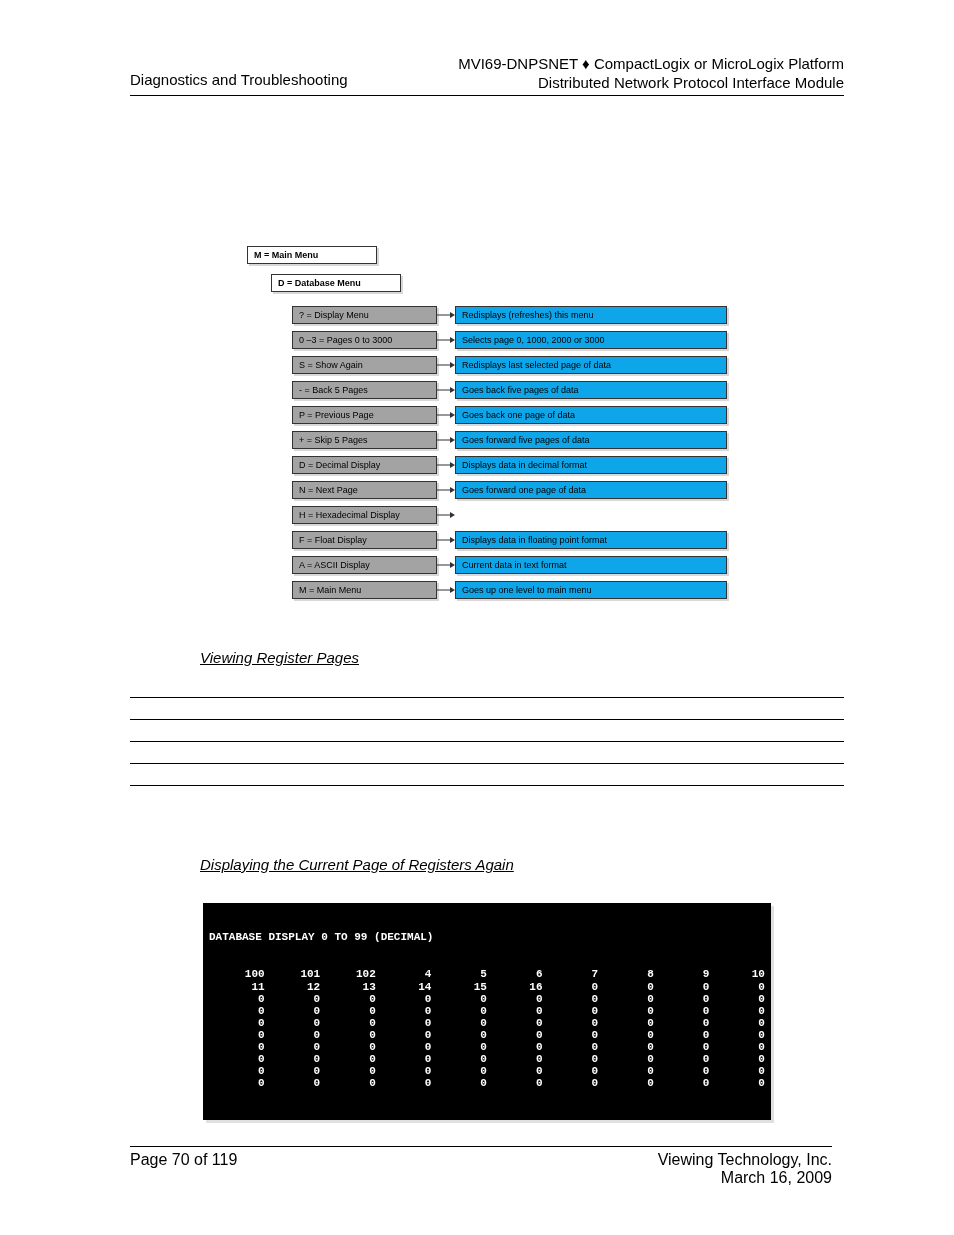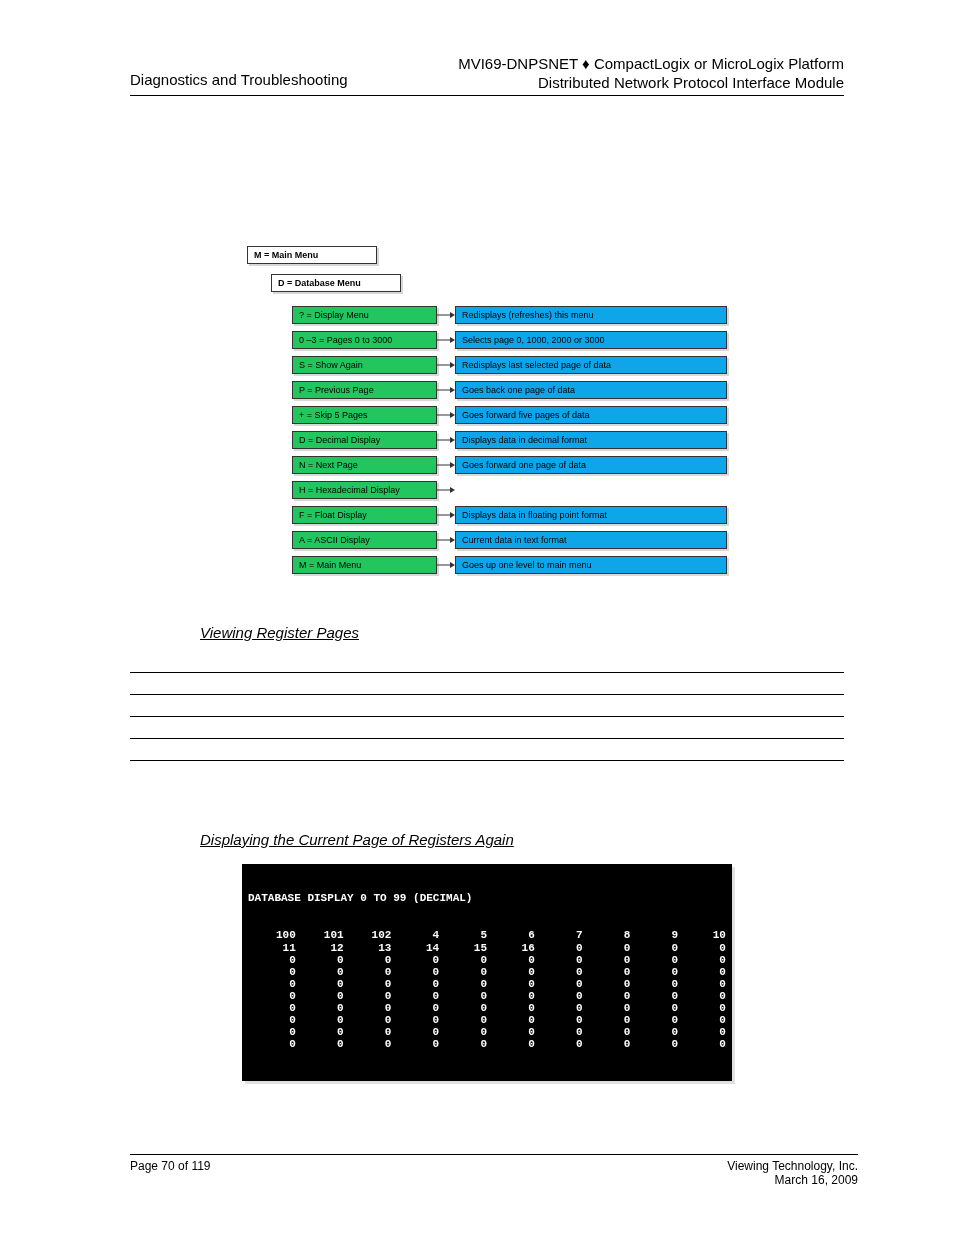--- a/index.html
+++ b/index.html
@@ -40,21 +40,21 @@
     display: flex;
     align-items: center;
     margin-left: 45px;
     margin-bottom: 7px;
   }
   .cmd {
     width: 145px;
     min-width: 145px;
     padding: 3px 6px;
     border: 1px solid #333;
-    background: #22c55e;
+    background: #a3a3a3;
     box-shadow: 2px 2px 0 #d8d8d8;
     font-weight: normal;
   }
   .arrow-gap {
     width: 18px;
     height: 10px;
     position: relative;
   }
   .arrow-gap::after {
     content: "";
@@ -92,44 +92,44 @@
   .body-text {
     margin-top: 10px;
     font-size: 14.5px;
     line-height: 1.55;
     text-align: justify;
     color: rgba(0,0,0,0);
   }
   .body-text .line { border-bottom: 1px solid #000; height: 22px; }
 
   .term-wrap {
-    margin: 16px auto 0;
-    width: 490px;
+    margin: 30px auto 0;
+    width: 568px;
   }
   .term {
     background: #000;
     color: #fff;
     font-family: "Courier New", monospace;
     font-size: 11px;
     padding: 4px 6px 6px;
     box-shadow: 3px 3px 0 #e0e0e0;
     white-space: pre;
     line-height: 1.1;
     font-weight: bold;
   }
   .term-row { display: flex; }
   .term-cell { flex: 1; text-align: right; }
   .term-title { text-align: left; margin-bottom: 1px; font-weight: bold; }
 
   .footer {
     position: absolute;
     bottom: 48px;
     left: 130px;
-    right: 96px;
-    font-size: 12px;
+    right: 122px;
+    font-size: 16px;
     text-align: center;
   }
   .footer-hr { border: none; border-top: 1px solid #000; margin-bottom: 4px; }
   .footer-row { display: flex; justify-content: space-between; }
 </style>
 </head>
 <body>
 
 <div class="hdr">
   <div class="hdr-left">Diagnostics and Troubleshooting</div>
@@ -154,20 +154,25 @@
         <div class="cmd">0 –3 = Pages 0 to 3000</div>
         <div class="arrow-gap"></div>
         <div class="desc">Selects page 0, 1000, 2000 or 3000</div>
       </div>
       <div class="row">
         <div class="cmd">S = Show Again</div>
         <div class="arrow-gap"></div>
         <div class="desc">Redisplays last selected page of data</div>
       </div>
       <div class="row">
+        <div class="cmd">- = Back 5 Pages</div>
+        <div class="arrow-gap"></div>
+        <div class="desc">Goes back five pages of data</div>
+      </div>
+      <div class="row">
         <div class="cmd">P = Previous Page</div>
         <div class="arrow-gap"></div>
         <div class="desc">Goes back one page of data</div>
       </div>
       <div class="row">
         <div class="cmd">+ = Skip 5 Pages</div>
         <div class="arrow-gap"></div>
         <div class="desc">Goes forward five pages of data</div>
       </div>
       <div class="row">

